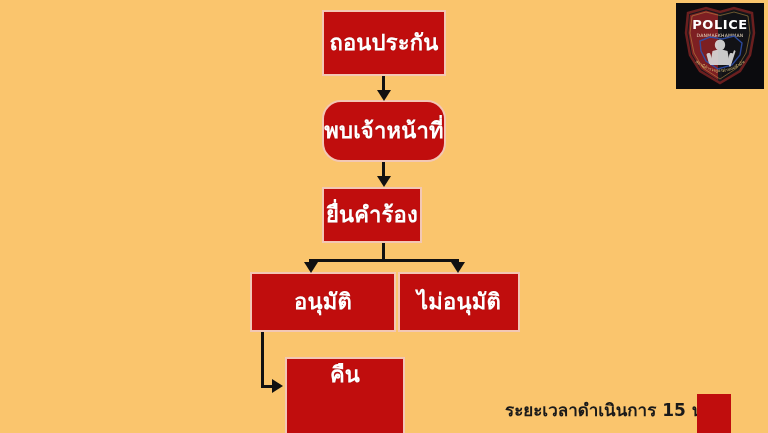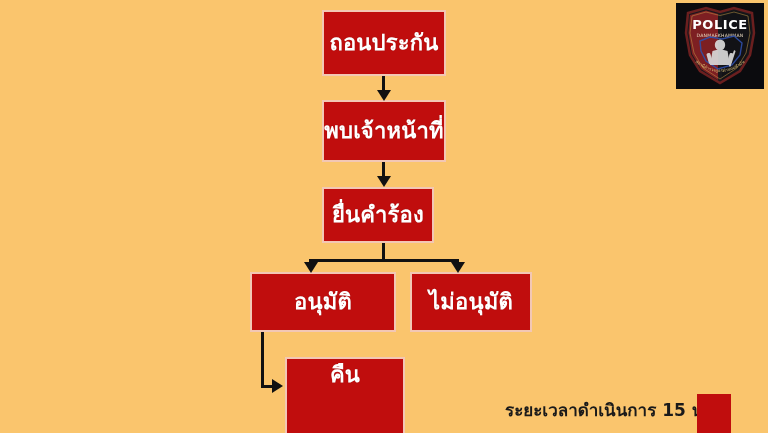--- a/index.html
+++ b/index.html
@@ -32,24 +32,24 @@
     text-align: left;
     font-weight: bold;
     line-height: 1.08;
     letter-spacing: 0.2px;
     box-sizing: border-box;
     font-family: "DejaVu Sans", "Liberation Sans", sans-serif;
     text-shadow: 0 0 1px rgba(0,0,0,0.25);
   }
 
   #node-withdraw-bail { left: 322px; top: 10px;  width: 124px; height: 66px; font-size: 22px; }
-  #node-meet-officer  { left: 322px; top: 100px; width: 124px; height: 62px; font-size: 22px; }
-  #node-file-request  { left: 322px; top: 187px; width: 112px; height: 56px; font-size: 22px; }
+  #node-meet-officer  { left: 322px; top: 100px; width: 124px; height: 62px; font-size: 22px; border-radius: 19px; }
+  #node-file-request  { left: 322px; top: 187px; width: 100px; height: 56px; font-size: 22px; }
   #node-approved      { left: 250px; top: 272px; width: 146px; height: 60px; font-size: 22px; }
-  #node-not-approved  { left: 398px; top: 272px; width: 122px; height: 60px; font-size: 22px; margin-left: 12px; }
+  #node-not-approved  { left: 398px; top: 272px; width: 122px; height: 60px; font-size: 22px; }
   #node-return-assets {
     left: 285px; top: 357px; width: 120px; height: 80px;
     font-size: 22px; flex-direction: column; justify-content: flex-start;
     padding-top: 4px;
   }
   #node-return-assets .line { display: block; }
 
   
   .conn {
     position: absolute;

